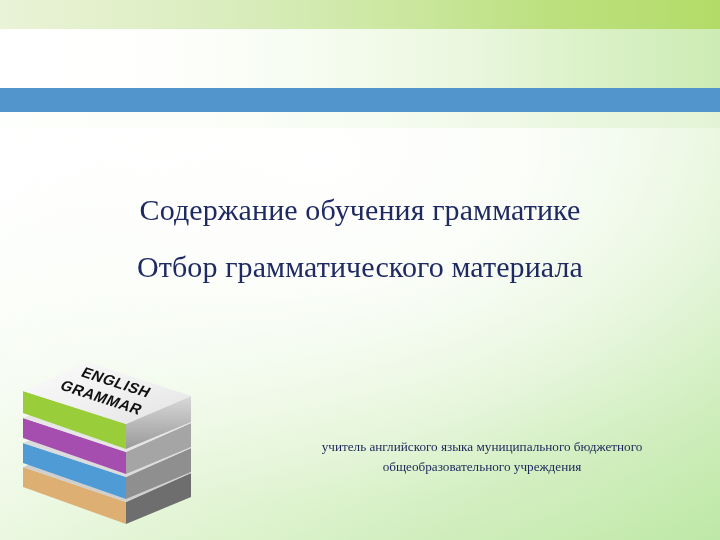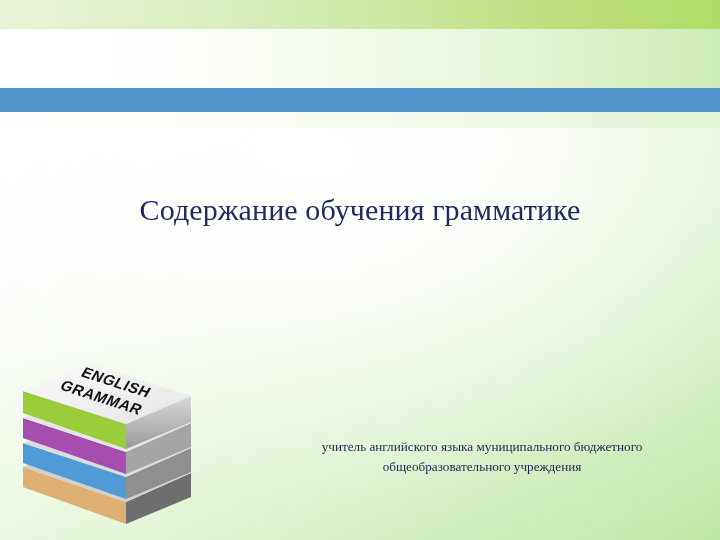--- a/index.html
+++ b/index.html
@@ -153,20 +153,21 @@
   <div class="slide-bg"></div>
   <div class="slide-bg-2"></div>
 
   <div class="band-green"></div>
   <div class="band-white"></div>
   <div class="band-blue"></div>
   <div class="band-fade"></div>
 
   <div class="title-block">
     <div>Содержание обучения грамматике</div>
+    <div class="title-line-2">Отбор грамматического материала</div>
   </div>
 
   <div class="book-stack">
     <svg width="216" height="186" viewBox="0 0 216 186" xmlns="http://www.w3.org/2000/svg">
       <defs>
         <linearGradient id="coverGrad" x1="0" y1="0" x2="1" y2="1">
           <stop offset="0%" stop-color="#fbfbfb"></stop>
           <stop offset="55%" stop-color="#f0f0f0"></stop>
           <stop offset="100%" stop-color="#e2e2e2"></stop>
         </linearGradient>

